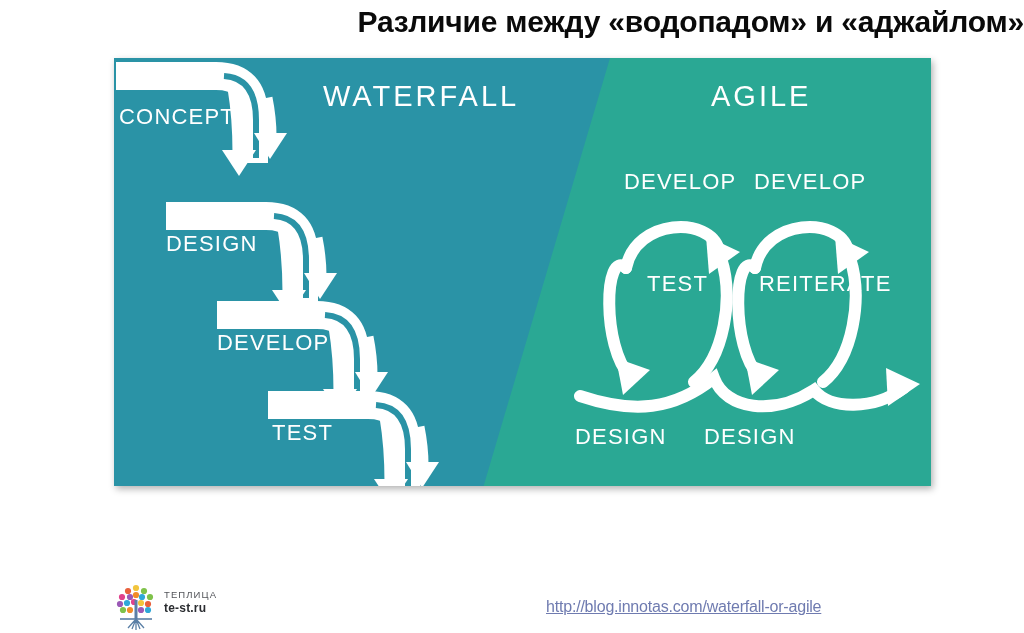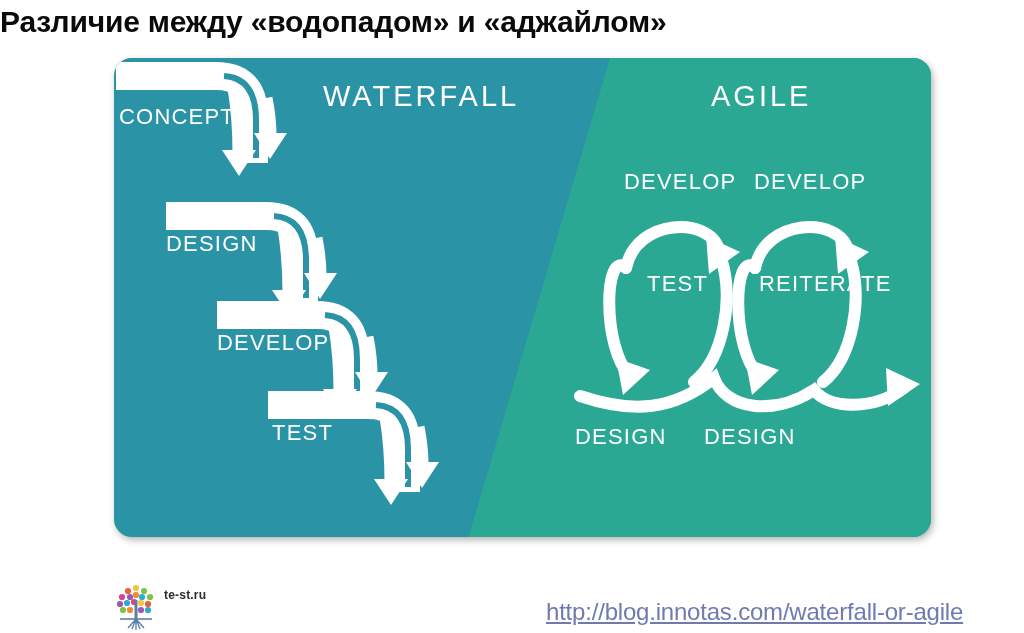--- a/index.html
+++ b/index.html
@@ -14,41 +14,40 @@
     overflow: hidden;
     position: relative;
   }
 
   
   #slide-title {
     position: absolute;
     left: 0;
     top: 2px;
     width: 1024px;
-    text-align: left;
+    text-align: right;
     font-family: "Liberation Sans", sans-serif;
     font-weight: bold;
     font-size: 30px;
     line-height: 40px;
     letter-spacing: -0.2px;
     color: #0a0a0a;
     white-space: nowrap;
   }
 
   
   #diagram-panel {
     position: absolute;
     left: 114px;
     top: 58px;
     width: 817px;
-    height: 479px;
+    height: 428px;
     overflow: hidden;
     box-shadow: 2px 3px 7px rgba(0,0,0,0.30);
     background: #bef264;
-    border-radius: 18px;
   }
   #diagram-svg {
     display: block;
     width: 817px;
     height: 491px;
   }
 
   
   #footer-logo {
     position: absolute;
@@ -84,21 +83,21 @@
     color: #2b2d31;
     font-size: 12px;
     padding-top: 1px;
   }
 
   #source-link {
     position: absolute;
     left: 546px;
     top: 598px;
     font-family: "Liberation Sans", sans-serif;
-    font-size: 24px;
+    font-size: 16px;
     color: #6f7bb0;
     text-decoration: underline;
     white-space: nowrap;
     letter-spacing: -0.2px;
     text-align: center;
   }
 
   
   .hdr-text {
     fill: #ffffff;
@@ -224,17 +223,18 @@
     <circle cx="34" cy="21" r="3.1" fill="#e8603c"></circle>
     <circle cx="9" cy="27" r="3.1" fill="#7fc24a"></circle>
     <circle cx="16" cy="27" r="3.1" fill="#f28c28"></circle>
     <circle cx="27" cy="27" r="3.1" fill="#9b59b6"></circle>
     <circle cx="34" cy="27" r="3.1" fill="#2fa8d8"></circle>
     <rect x="20.5" y="17" width="3" height="19" fill="#5a7fa6"></rect>
     <line x1="6" y1="36" x2="38" y2="36" stroke="#5a7fa6" stroke-width="1.6"></line>
     <path d="M22 36 L14 45 M22 36 L18 46 M22 36 L22 47 M22 36 L26 46 M22 36 L30 45" stroke="#5a7fa6" stroke-width="1.3" fill="none"></path>
   </svg>
   <div id="logo-text">
+    <div class="logo-line">ТЕПЛИЦА</div>
     <div class="logo-line domain">te-st.ru</div>
   </div>
 </div>
 
 <a id="source-link" href="#">http://blog.innotas.com/waterfall-or-agile</a>
 
 </body></html>

